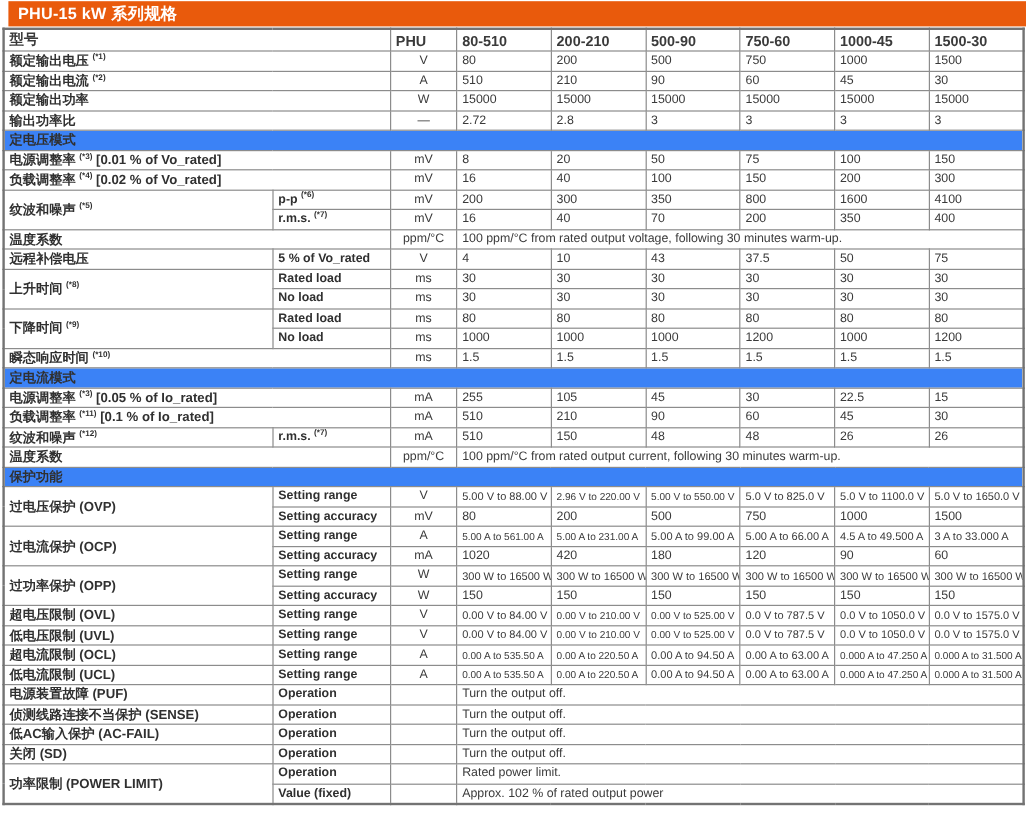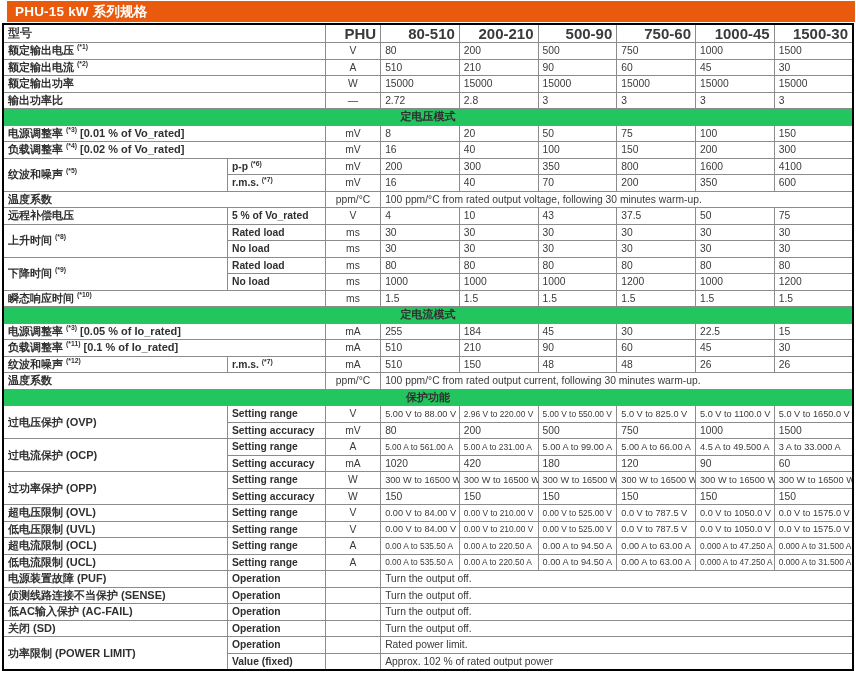--- a/index.html
+++ b/index.html
@@ -7,37 +7,37 @@
     width:856px;height:693px;box-sizing:border-box;
     font-family:"Liberation Sans","DejaVu Sans",sans-serif;
     color:#3a3a3a;background:#fff;position:relative;padding:1px 1px 0 2px;
   }
   .titlebar{
     margin-left:5px;height:21px;line-height:21px;background:#E95A0C;color:#fff;
     font-weight:bold;font-size:13.5px;padding-left:8px;letter-spacing:.2px;
   }
   table.spec{
     border-collapse:collapse;table-layout:fixed;width:852px;margin-top:1px;
-    border:2px solid #000000;
+    border:2px solid #737373;
   }
   td,th{
     border:1px solid #8c8c8c;height:15.5px;padding:0 4px;overflow:hidden;
     white-space:nowrap;font-size:10.5px;text-align:left;vertical-align:middle;
   }
   .c-label{width:211px;}
   .c-sub{width:92px;}
   .c-unit{width:52px;}
   .c-d{width:74px;}
   td.label{font-weight:bold;font-size:11px;color:#303030;}
   td.sub{font-weight:bold;font-size:10.3px;color:#303030;}
   td.unit{text-align:center;font-size:10.3px;}
   td.value{font-size:10.3px;}
-  tr.modelrow td{font-weight:bold;font-size:15px;text-align:right;height:17px;}
+  tr.modelrow td{font-weight:bold;font-size:12px;text-align:left;height:17px;}
   tr.modelrow td.mlabel{text-align:left;font-size:12px;}
-  tr.sectionrow td{background:#22c55e;font-weight:bold;font-size:11px;color:#303030;text-align:center;}
+  tr.sectionrow td{background:#3b82f6;font-weight:bold;font-size:11px;color:#303030;}
   sup{font-size:6.8px;font-weight:bold;vertical-align:super;line-height:0;}
 </style>
 </head>
 <body>
 
 <div class="page">
   <div class="titlebar">PHU-15 kW 系列规格</div>
   <table class="spec">
     <colgroup>
       <col class="c-label">
@@ -136,21 +136,21 @@
           <td class="value">4100</td>
         </tr>
         <tr>
           <td class="sub">r.m.s. <sup>(*7)</sup></td>
           <td class="unit">mV</td>
           <td class="value">16</td>
           <td class="value">40</td>
           <td class="value">70</td>
           <td class="value">200</td>
           <td class="value">350</td>
-          <td class="value">600</td>
+          <td class="value">400</td>
         </tr>
         <tr>
           <td class="label" rowspan="1" colspan="2">温度系数</td>
           <td class="unit">ppm/°C</td>
           <td class="value" colspan="6">100 ppm/°C from rated output voltage, following 30 minutes warm-up.</td>
         </tr>
         <tr>
           <td class="label" rowspan="1" colspan="1">远程补偿电压</td>
           <td class="sub">5 % of Vo_rated</td>
           <td class="unit">V</td>
@@ -213,21 +213,21 @@
           <td class="value">1.5</td>
           <td class="value">1.5</td>
         </tr>
         <tr class="sectionrow">
           <td colspan="9">定电流模式</td>
         </tr>
         <tr>
           <td class="label" rowspan="1" colspan="2">电源调整率 <sup>(*3)</sup> [0.05 % of Io_rated]</td>
           <td class="unit">mA</td>
           <td class="value">255</td>
-          <td class="value">184</td>
+          <td class="value">105</td>
           <td class="value">45</td>
           <td class="value">30</td>
           <td class="value">22.5</td>
           <td class="value">15</td>
         </tr>
         <tr>
           <td class="label" rowspan="1" colspan="2">负载调整率 <sup>(*11)</sup> [0.1 % of Io_rated]</td>
           <td class="unit">mA</td>
           <td class="value">510</td>
           <td class="value">210</td>

